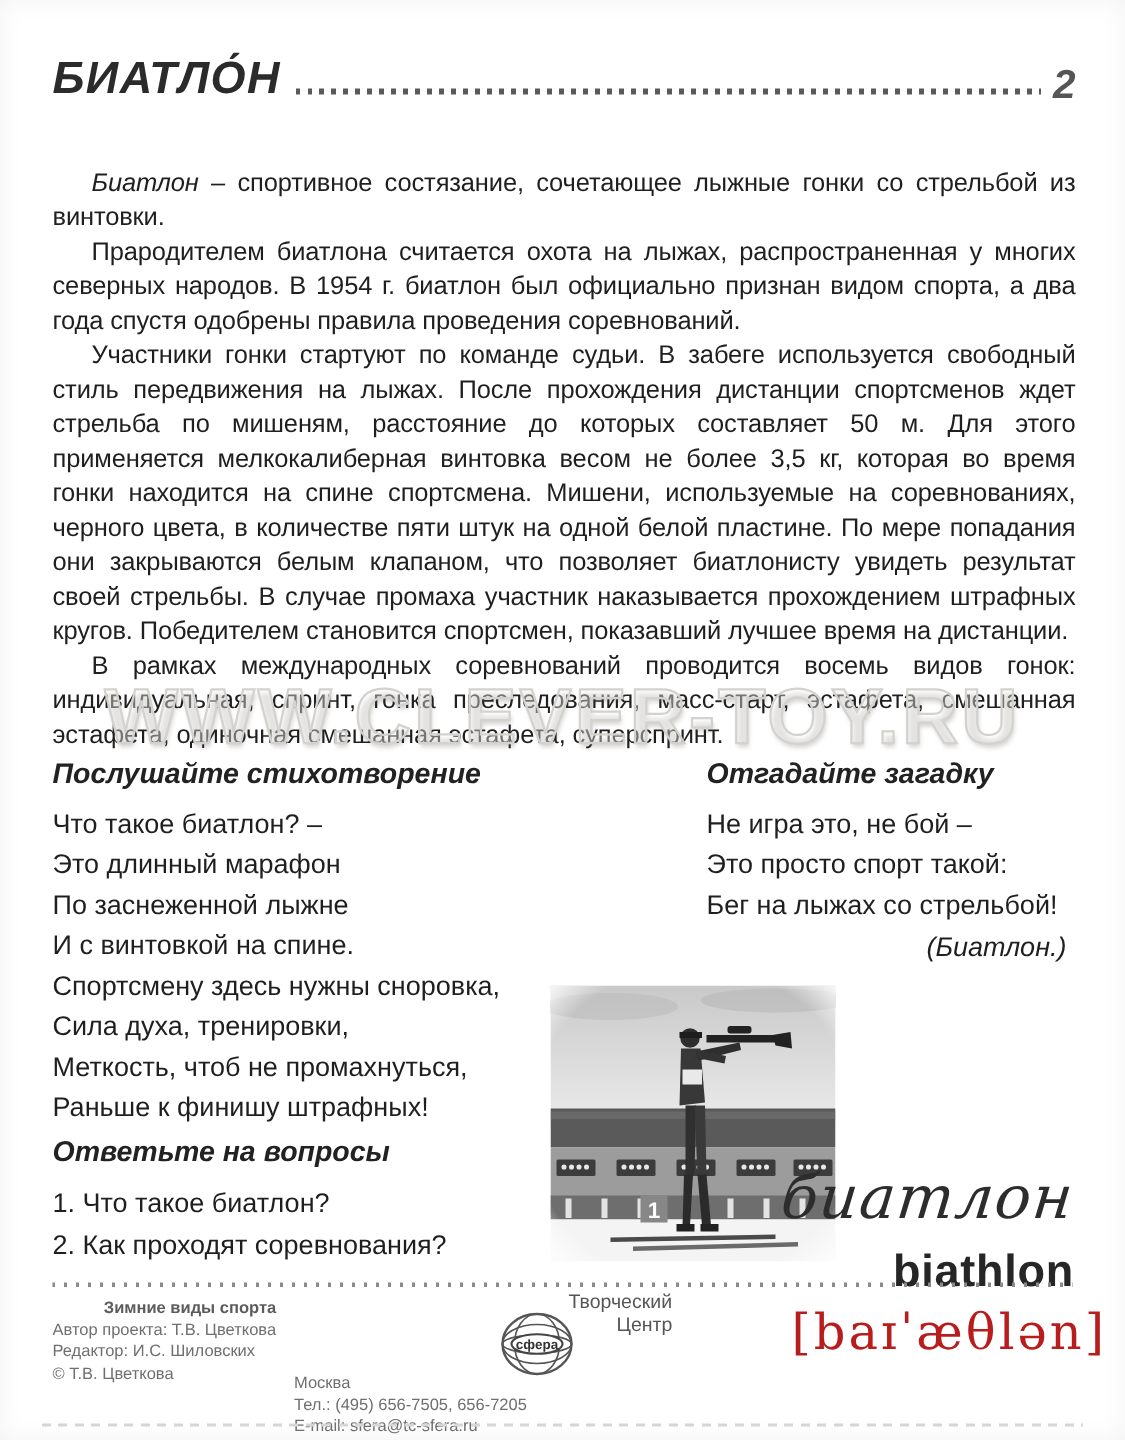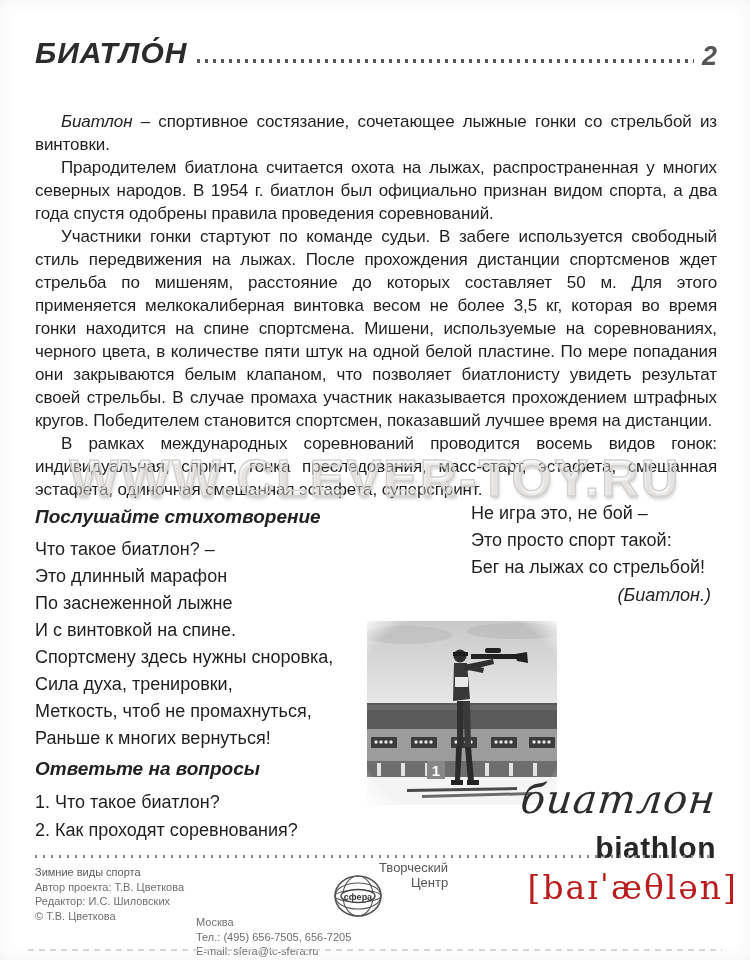--- a/index.html
+++ b/index.html
@@ -42,21 +42,21 @@
     font-style:italic;font-size:40px;color:#2d2d2d;transform:skewX(-6deg);letter-spacing:1px;}
   .vocab-en{position:absolute;top:831px;right:34px;font-size:30px;font-weight:bold;color:#262626;letter-spacing:0.5px;}
   .vocab-ipa{position:absolute;top:868px;right:12px;font-family:"DejaVu Serif",serif;
     font-size:33px;color:#b91c1c;letter-spacing:2px;}
   
   .foot-sep{position:absolute;top:855px;left:35px;right:35px;height:3px;
     background-image:repeating-linear-gradient(90deg,#8a8a8a 0 2px,transparent 2px 8px);}
   .foot{position:absolute;font-size:11px;line-height:14.5px;color:#6f6f6f;}
   .foot-col1{top:865px;left:35px;}
   .foot-col2{top:915px;left:196px;}
-  .foot-b{font-weight:normal;color:#5c5c5c;}
+  .foot-b{font-weight:bold;color:#5c5c5c;text-align:right;}
   .logo-text{position:absolute;top:860px;left:345px;font-size:13px;line-height:15px;color:#555;margin-left:34px;}
   .logo-text .l2{margin-left:32px;}
   .logo-sphere{position:absolute;top:874px;left:332px;}
   .bottom-dashes{position:absolute;top:949px;left:28px;right:28px;height:2px;
     background-image:repeating-linear-gradient(90deg,#d8d6d2 0 6px,transparent 6px 11px);}
 </style>
 </head>
 <body>
 
 <div class="page">
@@ -80,30 +80,31 @@
     <div class="col-left">
       <div class="sec-head">Послушайте стихотворение</div>
       <div class="poem">
         <div>Что такое биатлон? –</div>
         <div>Это длинный марафон</div>
         <div>По заснеженной лыжне</div>
         <div>И с винтовкой на спине.</div>
         <div>Спортсмену здесь нужны сноровка,</div>
         <div>Сила духа, тренировки,</div>
         <div>Меткость, чтоб не промахнуться,</div>
-        <div>Раньше к многих вернуться!</div>
+        <div>Раньше к финишу штрафных!</div>
       </div>
       <div class="questions">
         <div class="sec-head">Ответьте на вопросы</div>
         <div class="q">1. Что такое биатлон?</div>
         <div class="q">2. Как проходят соревнования?</div>
       </div>
     </div>
 
     <div class="col-right">
+      <div class="sec-head">Отгадайте загадку</div>
       <div class="riddle">
         <div>Не игра это, не бой –</div>
         <div>Это просто спорт такой:</div>
         <div>Бег на лыжах со стрельбой!</div>
       </div>
       <div class="riddle-answer">(Биатлон.)</div>
 
       <div class="photo">
         <svg width="190" height="184" viewBox="0 0 190 184" xmlns="http://www.w3.org/2000/svg">
           <defs>

